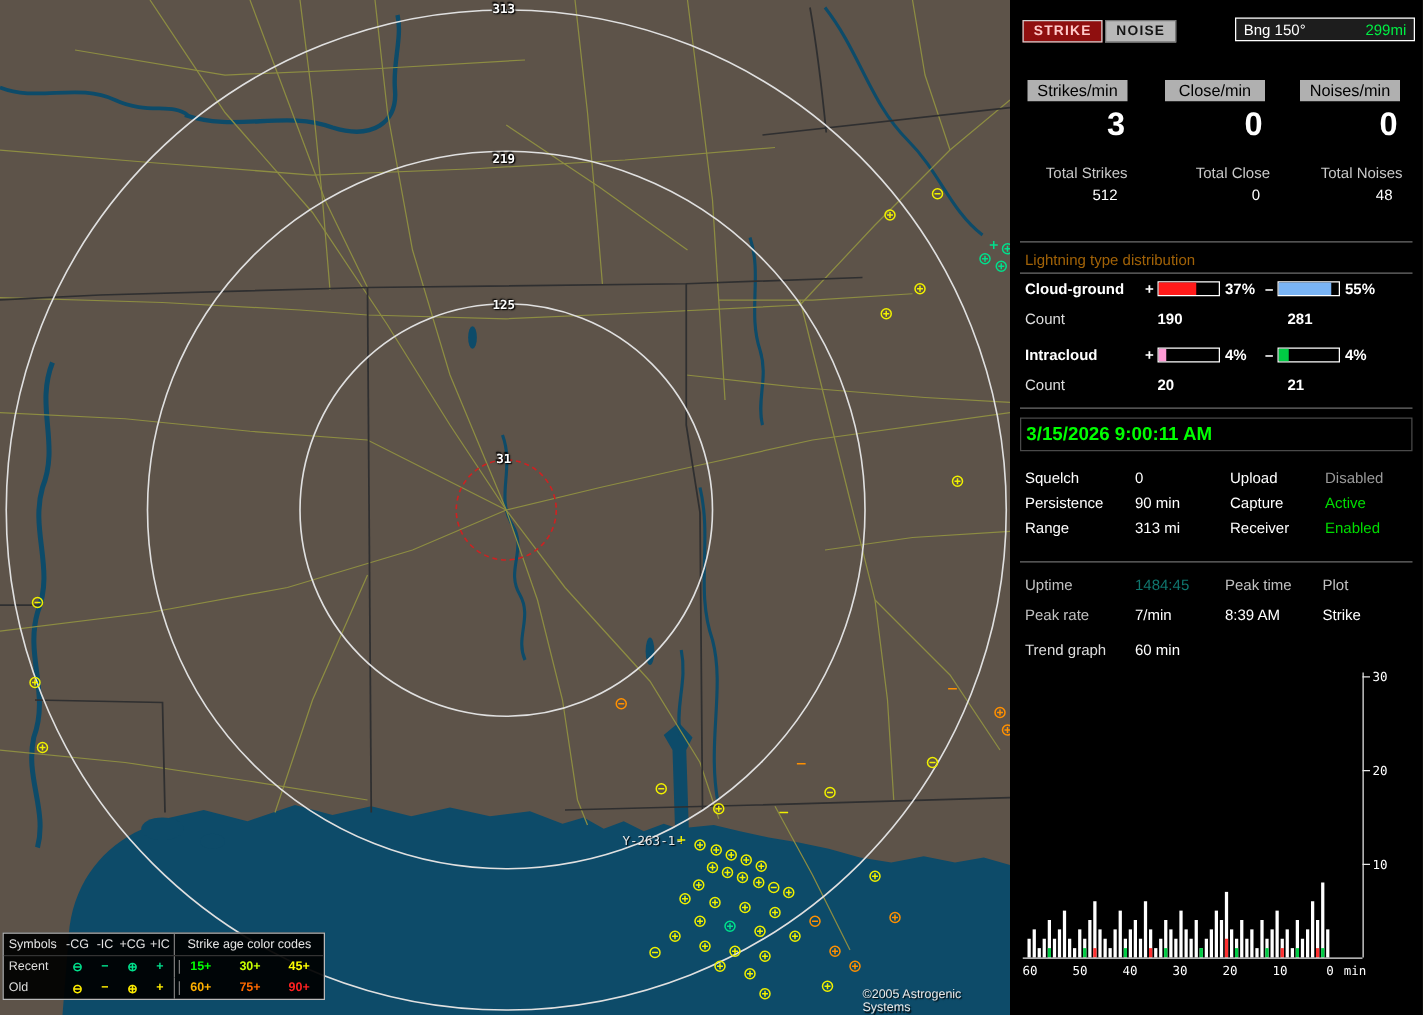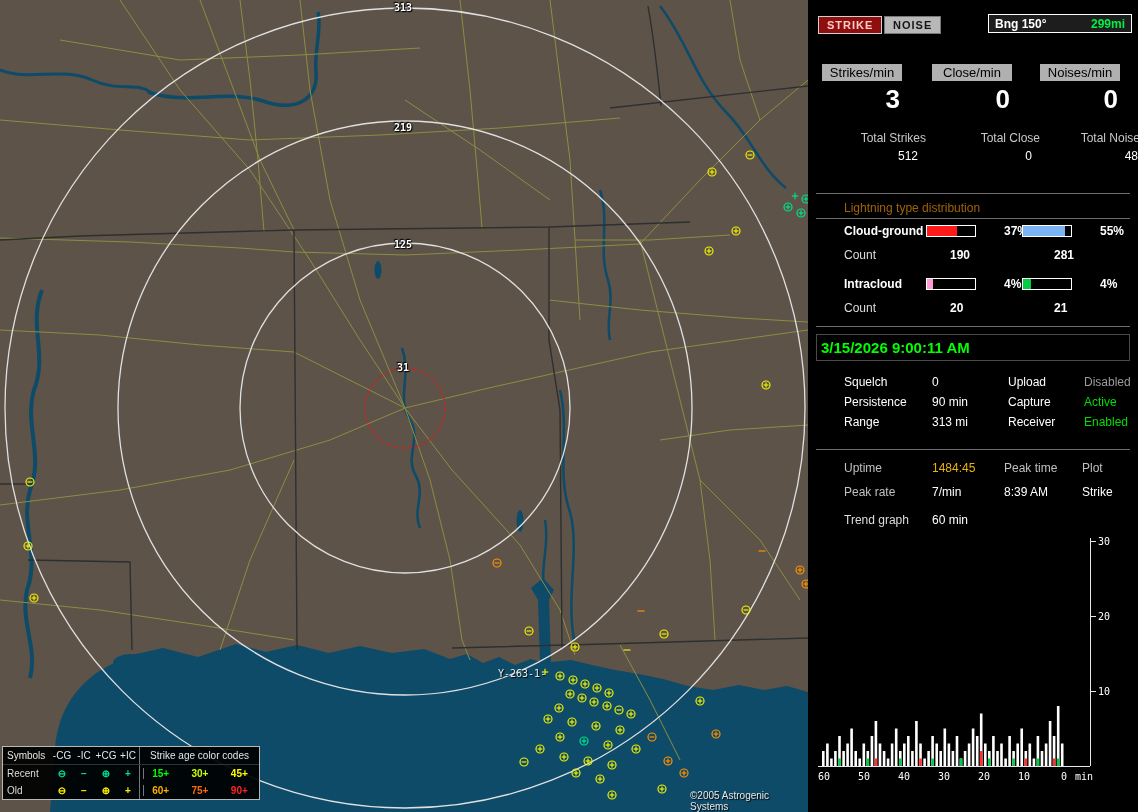--- a/index.html
+++ b/index.html
@@ -22,29 +22,29 @@
   .lg-c0{width:44px;padding-left:4px;}
   .lg-cs{width:22px;text-align:center;}
   .lg-age-title{flex:1;text-align:center;border-left:1px solid #777;height:100%;line-height:17px;}
   .lg-age{width:34px;text-align:center;font-weight:bold;}
   .lg-age:nth-of-type(1){border-left:1px solid #777;}
   .lg-agegrp{flex:1;display:flex;border-left:1px solid #777;height:100%;align-items:center;justify-content:space-around;}
   .sym{font-weight:bold;}
   
   .panel{position:absolute;left:812px;top:0;width:326px;height:812px;background:#000;
          color:#ddd;font-size:12px;}
-  .panel .abs{position:absolute;white-space:nowrap;margin-left:24px;}
+  .panel .abs{position:absolute;white-space:nowrap;}
   .sep{position:absolute;left:4px;right:8px;height:1px;background:#6e6e6e;}
   .btn{position:absolute;top:16px;height:18px;font:bold 11px "Liberation Sans",sans-serif;
        letter-spacing:1px;cursor:pointer;padding:0 8px;}
   .btn.strike{left:6px;background:#8f0f0f;color:#ffc9c9;border:1px solid #d0d0d0;}
   .btn.noise{left:72px;background:#b8b8b8;color:#151515;border:1px solid #787878;}
   .bng{position:absolute;left:176px;top:14px;width:144px;height:19px;border:1px solid #fff;
        background:#1d1d1d;display:flex;align-items:center;justify-content:space-between;
-       padding:0 6px;box-sizing:border-box;font-weight:bold;font-size:12px;color:#fff;}
+       padding:0 6px;box-sizing:border-box;font-weight:normal;font-size:12px;color:#fff;}
   .green{color:#00ee44;}
   .chip{position:absolute;top:64px;width:80px;text-align:center;background:#b0b0b0;color:#000;
         font-size:13px;padding:1px 0;}
   .bignum{position:absolute;top:84px;width:78px;text-align:right;color:#fff;
           font:bold 26px "Liberation Sans",sans-serif;}
   .tlabel{position:absolute;top:131px;text-align:right;color:#c8c8c8;}
   .tvalue{position:absolute;top:149px;text-align:right;color:#fff;padding-right:8px;box-sizing:border-box;}
   .b{font-weight:bold;color:#fff;}
   .barbox{position:absolute;width:48px;height:10px;border:1px solid #fff;background:#000;}
   .barfill{height:100%;}
@@ -520,21 +520,21 @@
       <span class="abs" style="left:8px;top:415px;color:#fff">Range</span>
       <span class="abs" style="left:96px;top:415px;color:#fff">313 mi</span>
       <span class="abs" style="left:172px;top:415px;color:#fff">Receiver</span>
       <span class="abs" style="left: 248px; top: 415px; color: rgb(0, 221, 0);">Enabled</span>
     </div>
 
     <div class="sep" style="top:449px"></div>
 
     <div>
       <span class="abs" style="left:8px;top:461px;color:#c0c0c0">Uptime</span>
-      <span class="abs" style="left:96px;top:461px;color:#eab308">1484:45</span>
+      <span class="abs" style="left:96px;top:461px;color:#0f766e">1484:45</span>
       <span class="abs" style="left:168px;top:461px;color:#c0c0c0">Peak time</span>
       <span class="abs" style="left:246px;top:461px;color:#c0c0c0">Plot</span>
 
       <span class="abs" style="left:8px;top:485px;color:#c0c0c0">Peak rate</span>
       <span class="abs" style="left:96px;top:485px;color:#fff">7/min</span>
       <span class="abs" style="left:168px;top:485px;color:#fff">8:39 AM</span>
       <span class="abs" style="left:246px;top:485px;color:#fff">Strike</span>
     </div>
 
     <span class="abs" style="left:8px;top:513px;color:#ddd">Trend graph</span>

